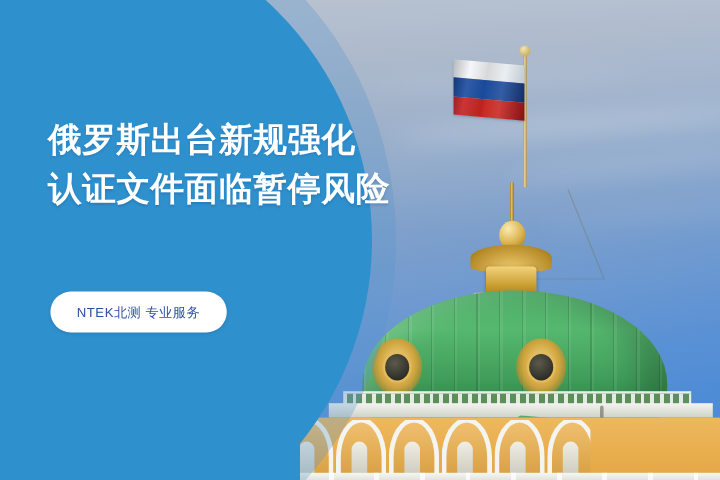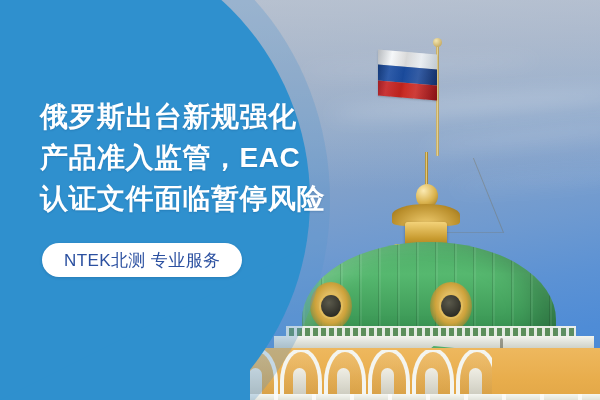--- a/index.html
+++ b/index.html
@@ -220,21 +220,21 @@
     position:absolute;left:42px;top:243px;
     height:34px;
     padding:0 22px;
     display:flex;align-items:center;justify-content:center;
     background:#ffffff;
     border-radius:17px;
     box-shadow:0 1px 3px rgba(0,40,80,.18);
   }
   .badge-text{
     color:#2b50a0;
-    font-size:17px;
+    font-size:11px;
     letter-spacing:.4px;
     white-space:nowrap;
   }
 </style>
 </head>
 <body>
 
 <div id="banner">
 
   <div class="photo">
@@ -286,21 +286,20 @@
 
   <div class="band-soft"></div>
   <div class="blue-shape"></div>
   <div class="blue-fill"></div>
   <div class="blue-wedge2"></div>
   <div class="blue-wedge"></div>
 
   <div class="content">
     <div class="headline">
       <div>俄罗斯出台新规强化</div>
-      <div>产品准入监管，EAC</div>
       <div>认证文件面临暂停风险</div>
     </div>
 
     <div class="badge">
       <span class="badge-text">NTEK北测  专业服务</span>
     </div>
   </div>
 
 </div>
 

